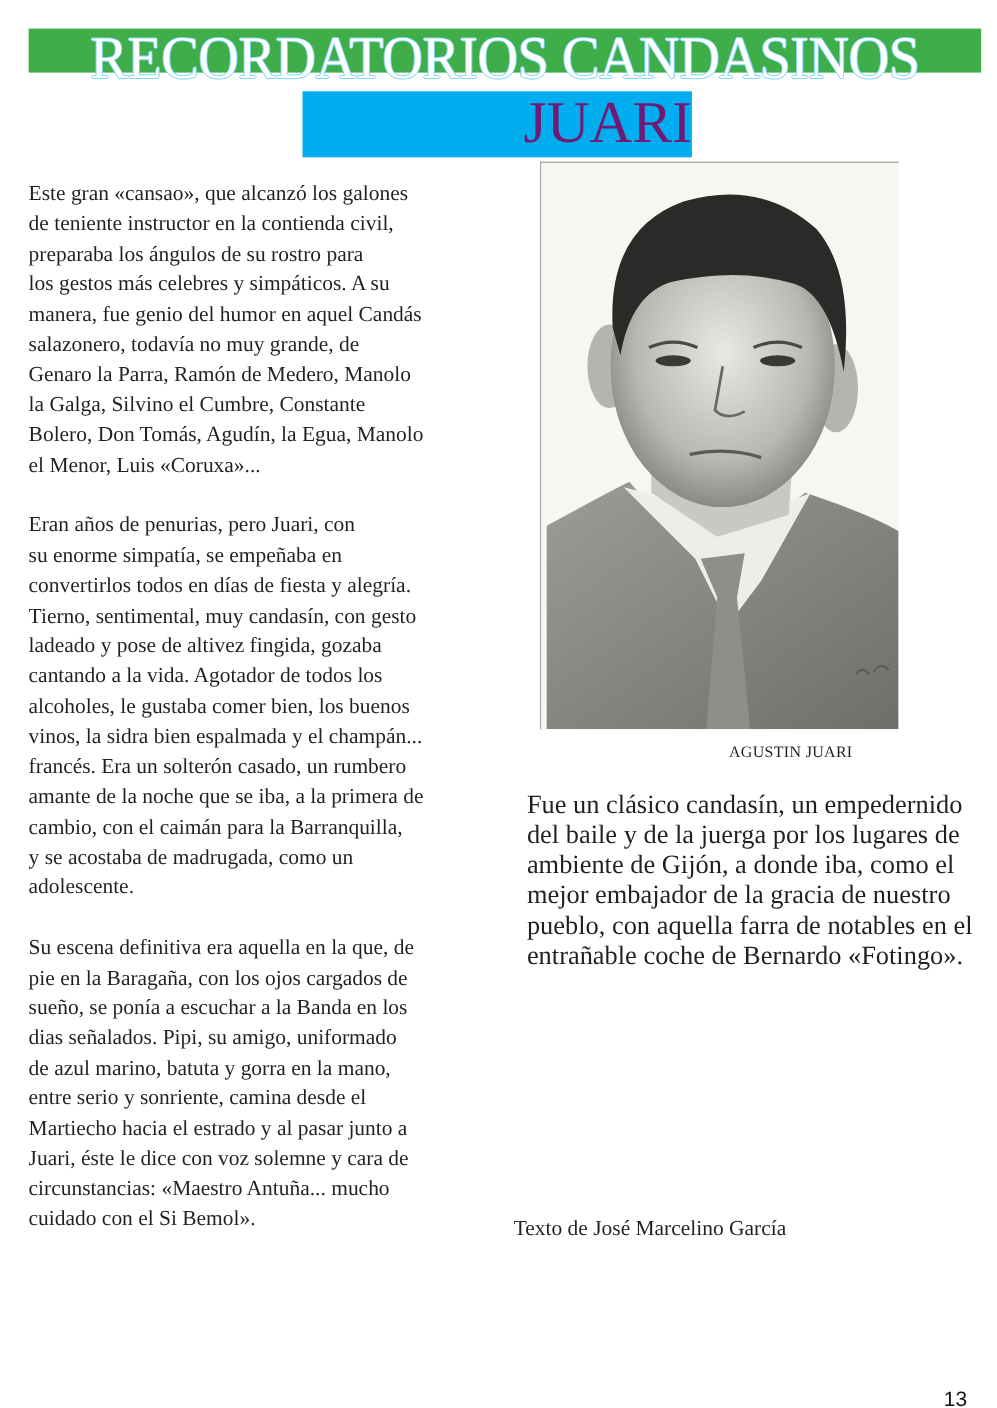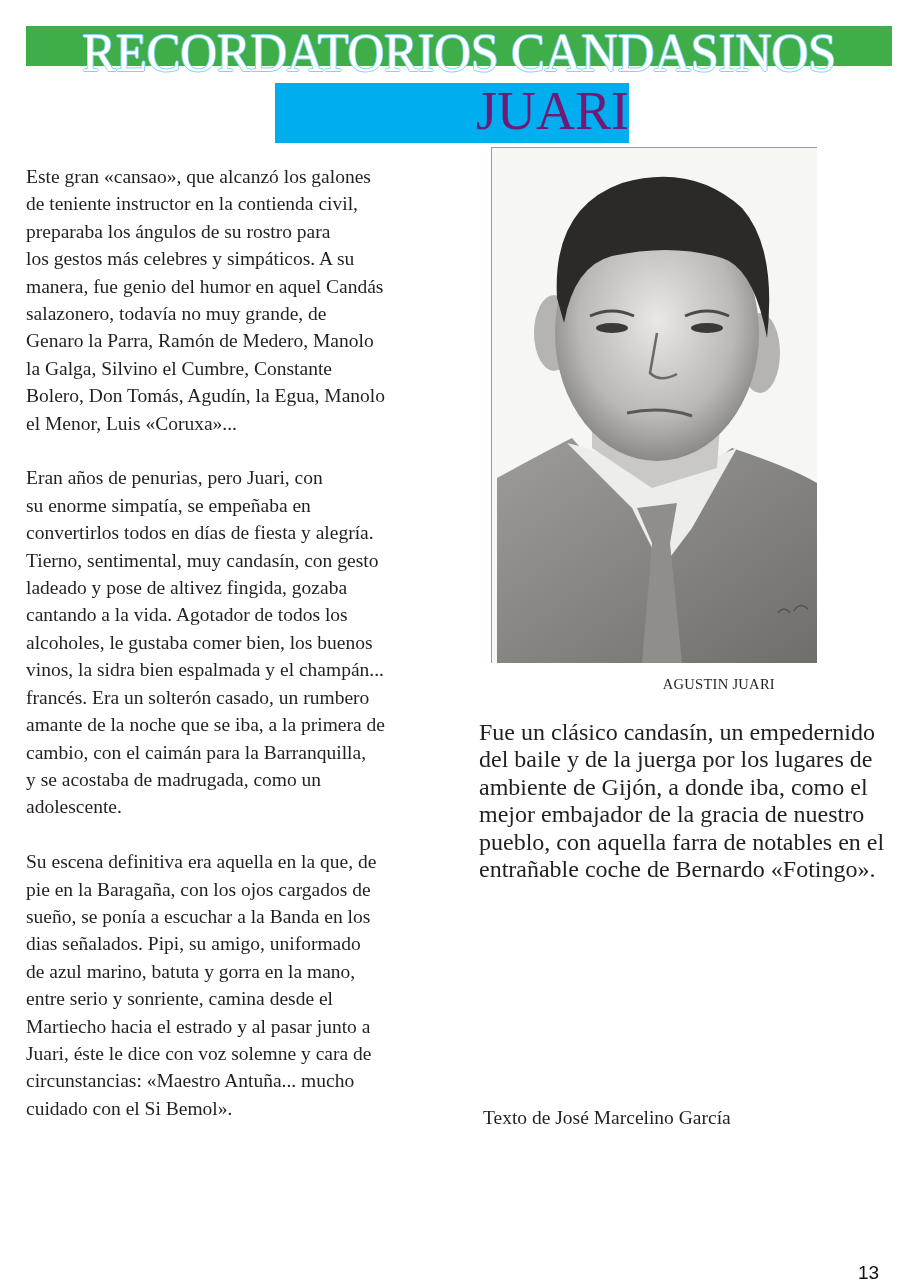--- a/index.html
+++ b/index.html
@@ -19,21 +19,21 @@
               font-size: 19.5px; line-height: 27.4px; }
   .col-left p { margin: 0 0 27.4px 0; white-space: pre-line; }
   .portrait { position: absolute; left: 491px; top: 147px; width: 325px; height: 515px;
               border-left: 1.5px solid #9a9a9a; border-top: 1.5px solid #9a9a9a; background: #f7f7f5; overflow: hidden; }
   .caption { position: absolute; left: 560px; top: 676px; width: 215px; text-align: right;
              font-size: 14.5px; letter-spacing: 0.3px; }
   .col-right { position: absolute; left: 467px; top: 719px; width: 420px;
                font-size: 24px; line-height: 27.4px; white-space: pre-line; margin-left: 12px; }
   .credits { position: absolute; left: 467px; top: 1104px; width: 420px;
              font-size: 19.5px; line-height: 27.4px; }
-  .credits div { white-space: nowrap; margin-left: 16px; }
+  .credits div { white-space: nowrap; }
   .page-num { position: absolute; left: 858px; top: 1262px; font-family: "Liberation Sans", sans-serif;
               font-size: 19px; color: #111; }
 </style>
 </head>
 <body>
 
 <div class="title-bar">
   <div class="title-text">RECORDATORIOS CANDASINOS</div>
 </div>
 <div class="sub-bar">

